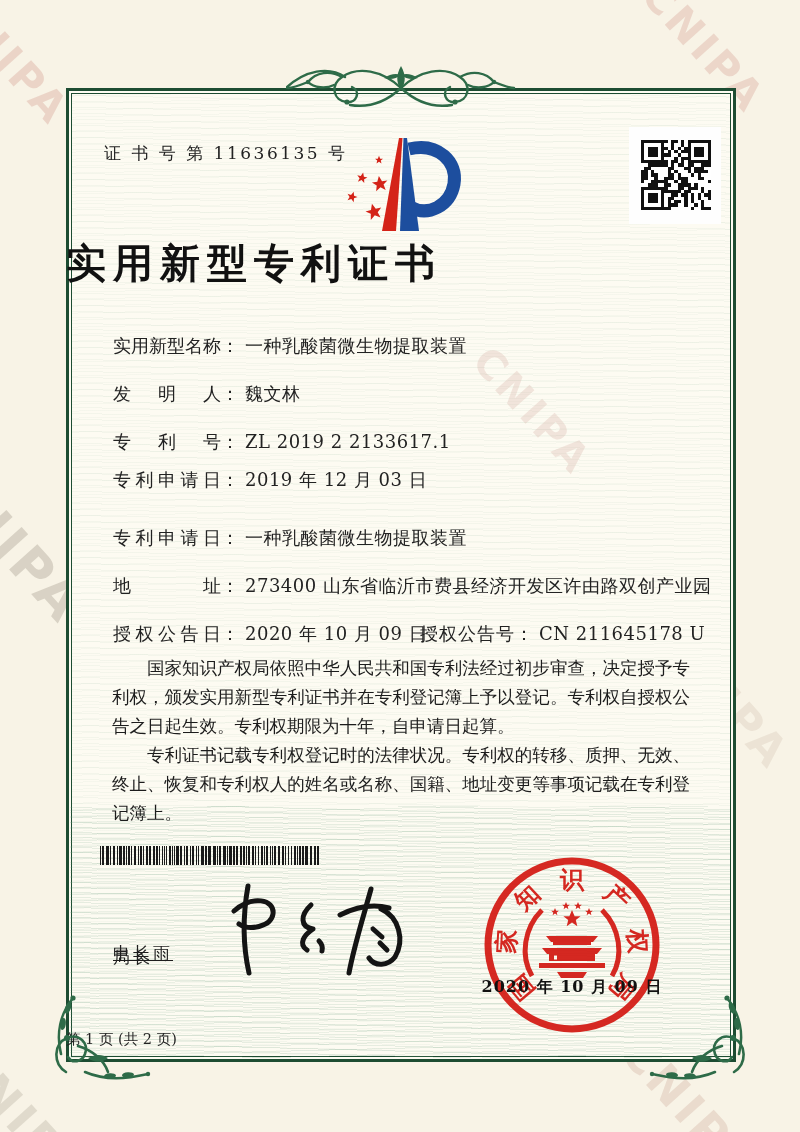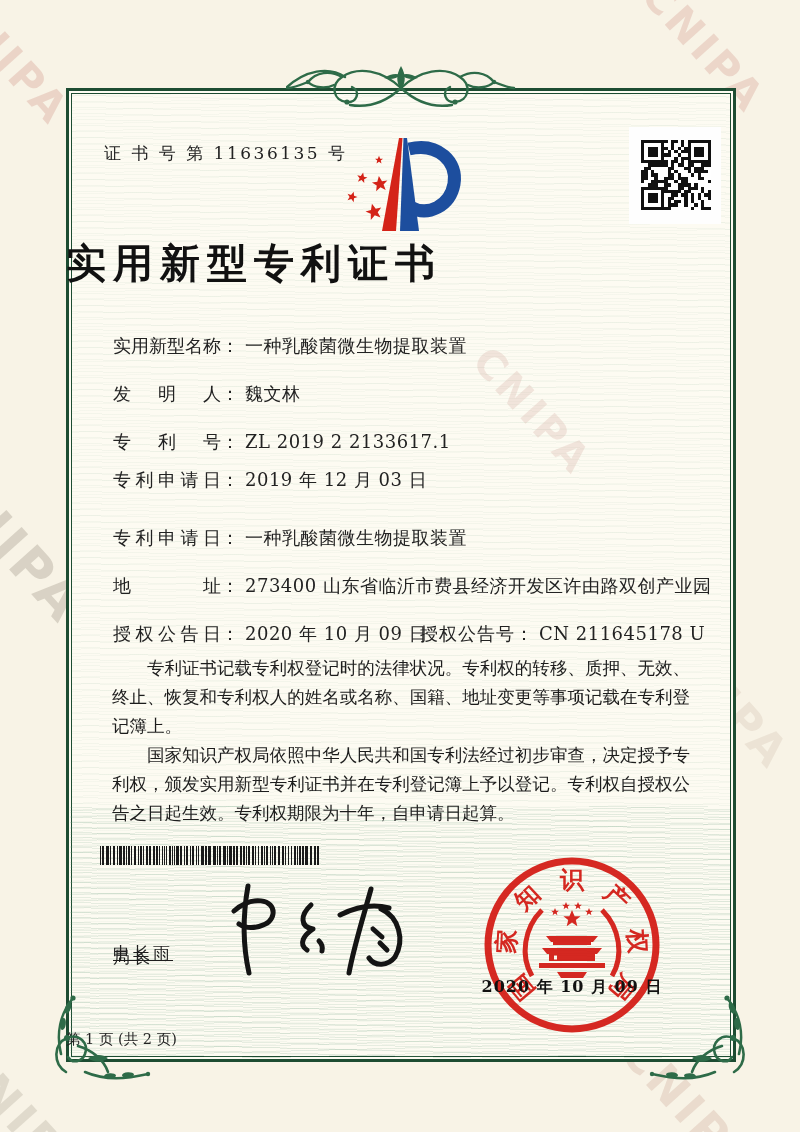--- a/index.html
+++ b/index.html
@@ -286,22 +286,22 @@
     <span class="flabel">地址</span><span class="fcolon">：</span><span class="fvalue">273400 山东省临沂市费县经济开发区许由路双创产业园</span>
   </div>
   <div class="frow" style="top:622px; width:580px;">
     <span class="flabel">授权公告日</span><span class="fcolon">：</span><span class="fvalue">2020 年 10 月 09 日</span>
     <span class="pair2">
       <span class="flabel2">授权公告号</span><span class="fcolon">：</span><span class="fvalue">CN 211645178 U</span>
     </span>
   </div>
 
   <div class="bodytext">
+    <p>国家知识产权局依照中华人民共和国专利法经过初步审查，决定授予专利权，颁发实用新型专利证书并在专利登记簿上予以登记。专利权自授权公告之日起生效。专利权期限为十年，自申请日起算。</p>
     <p>专利证书记载专利权登记时的法律状况。专利权的转移、质押、无效、终止、恢复和专利权人的姓名或名称、国籍、地址变更等事项记载在专利登记簿上。</p>
-    <p>国家知识产权局依照中华人民共和国专利法经过初步审查，决定授予专利权，颁发实用新型专利证书并在专利登记簿上予以登记。专利权自授权公告之日起生效。专利权期限为十年，自申请日起算。</p>
   </div>
 
   <svg class="barcode" id="barcode-svg" width="222" height="19" viewBox="0 0 222 19" shape-rendering="crispEdges">
       <rect x="0" y="0" width="1" height="19" fill="#1a1a1a"></rect>
       <rect x="2" y="0" width="2" height="19" fill="#1a1a1a"></rect>
       <rect x="6" y="0" width="3" height="19" fill="#1a1a1a"></rect>
       <rect x="10" y="0" width="1" height="19" fill="#1a1a1a"></rect>
       <rect x="13" y="0" width="2" height="19" fill="#1a1a1a"></rect>
       <rect x="17" y="0" width="1" height="19" fill="#1a1a1a"></rect>
       <rect x="19" y="0" width="3" height="19" fill="#1a1a1a"></rect>

